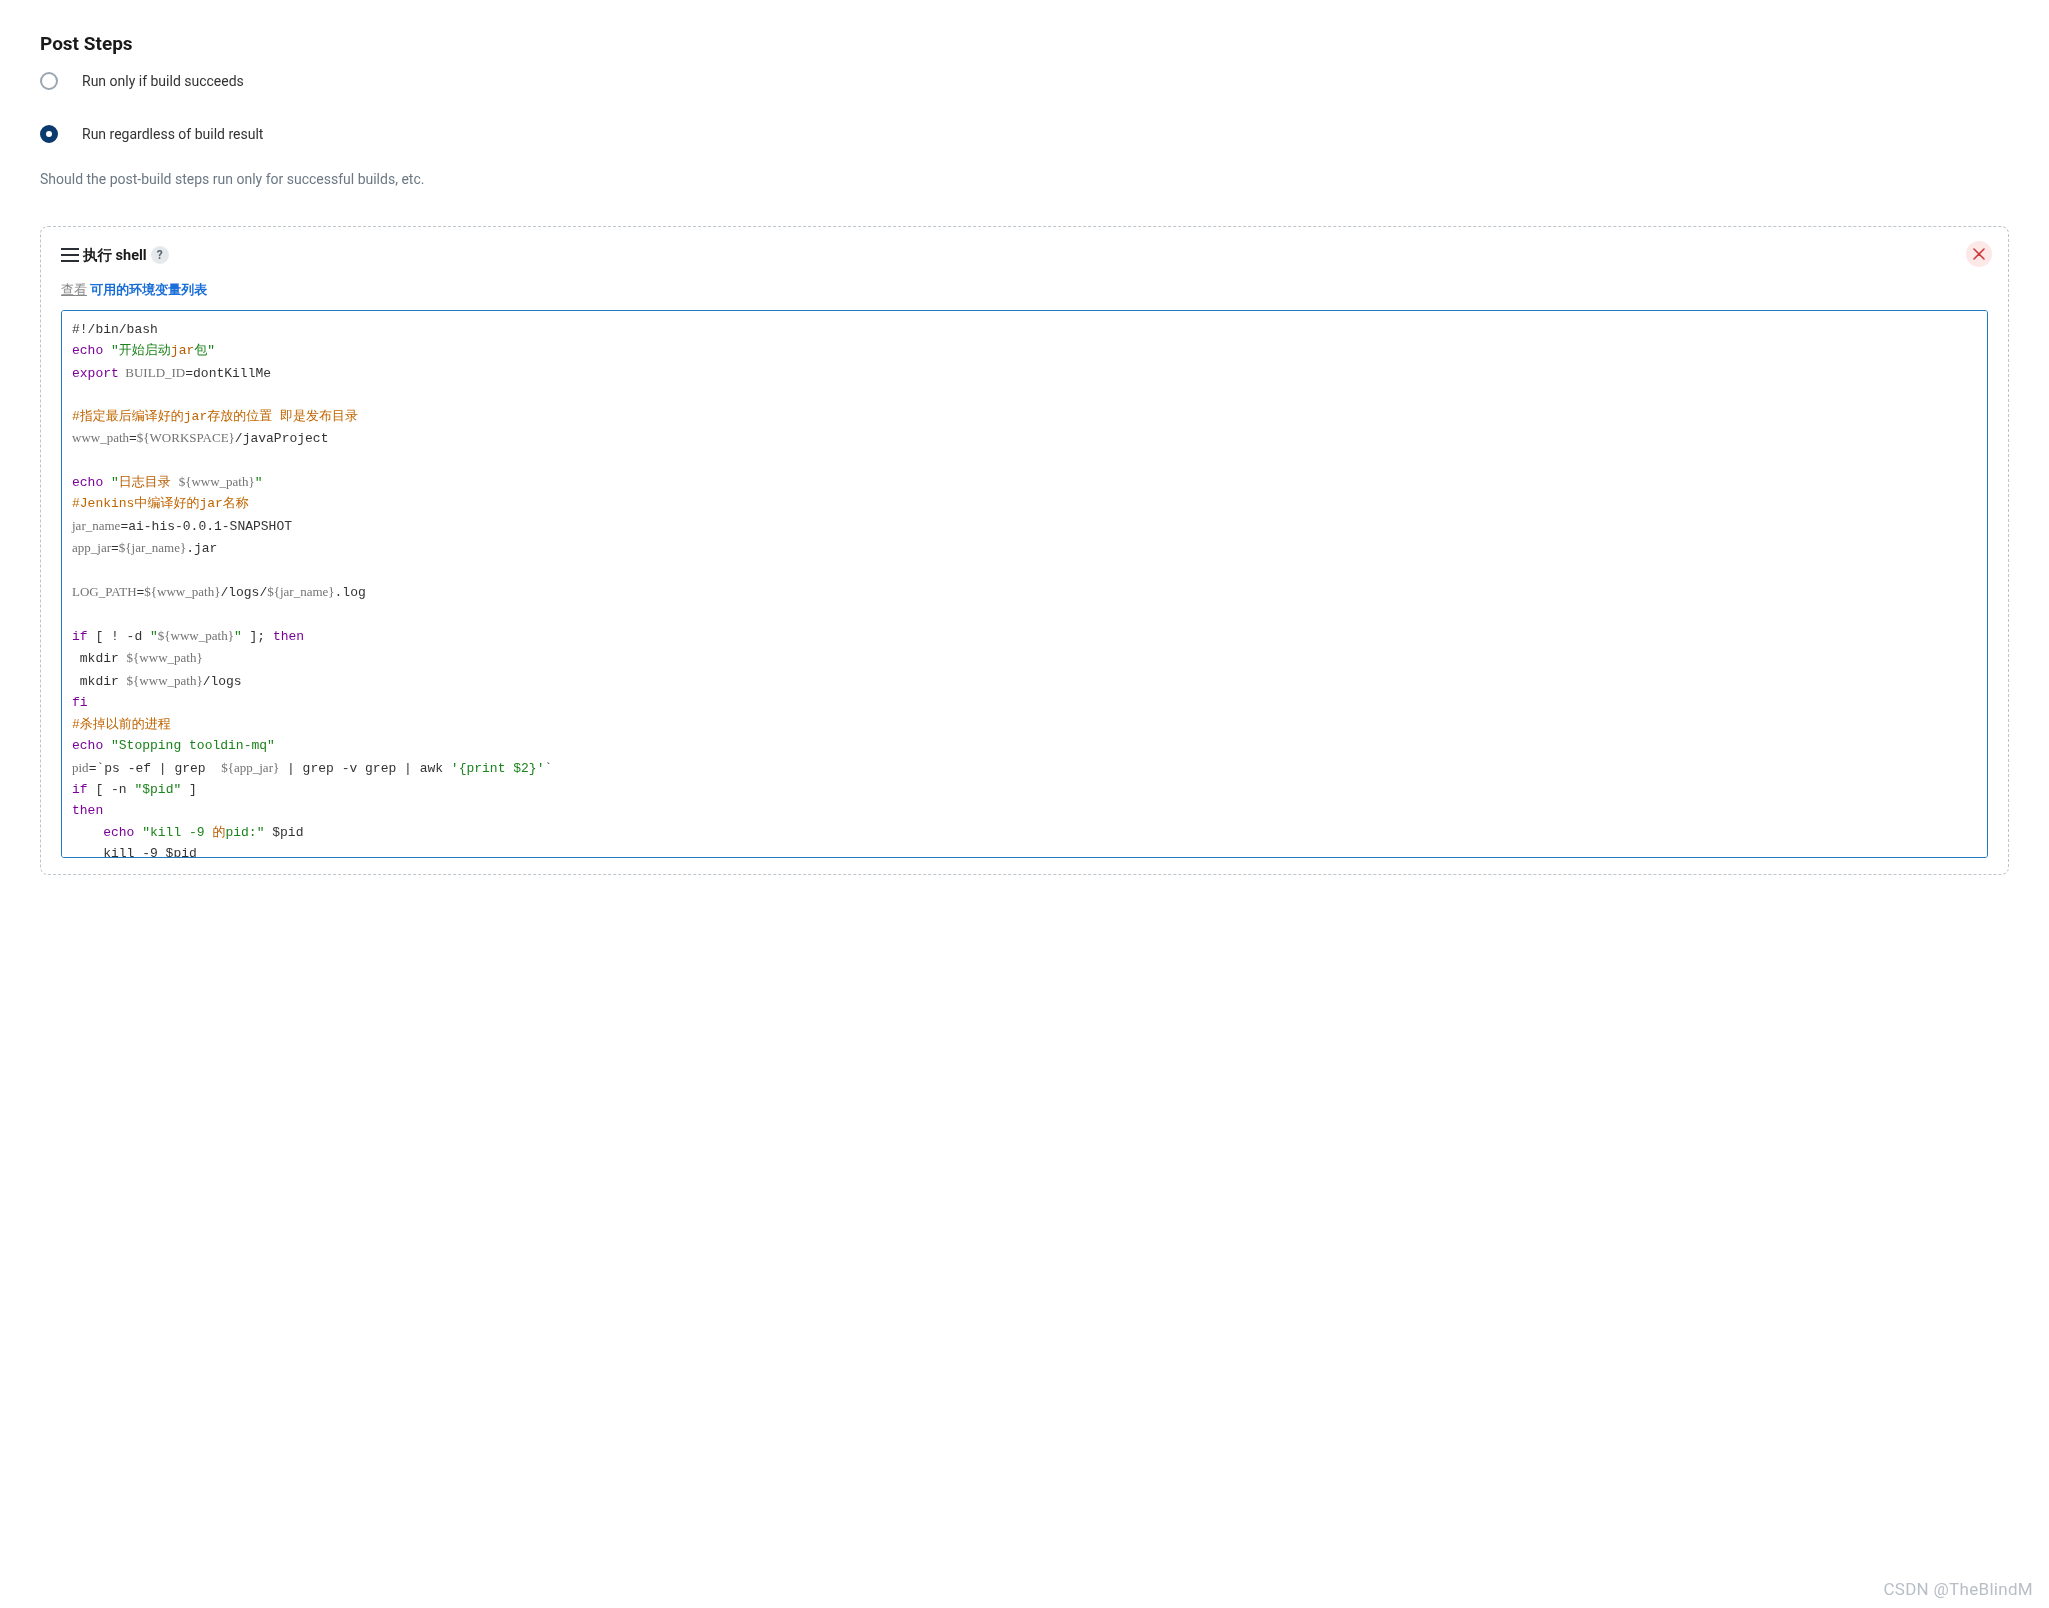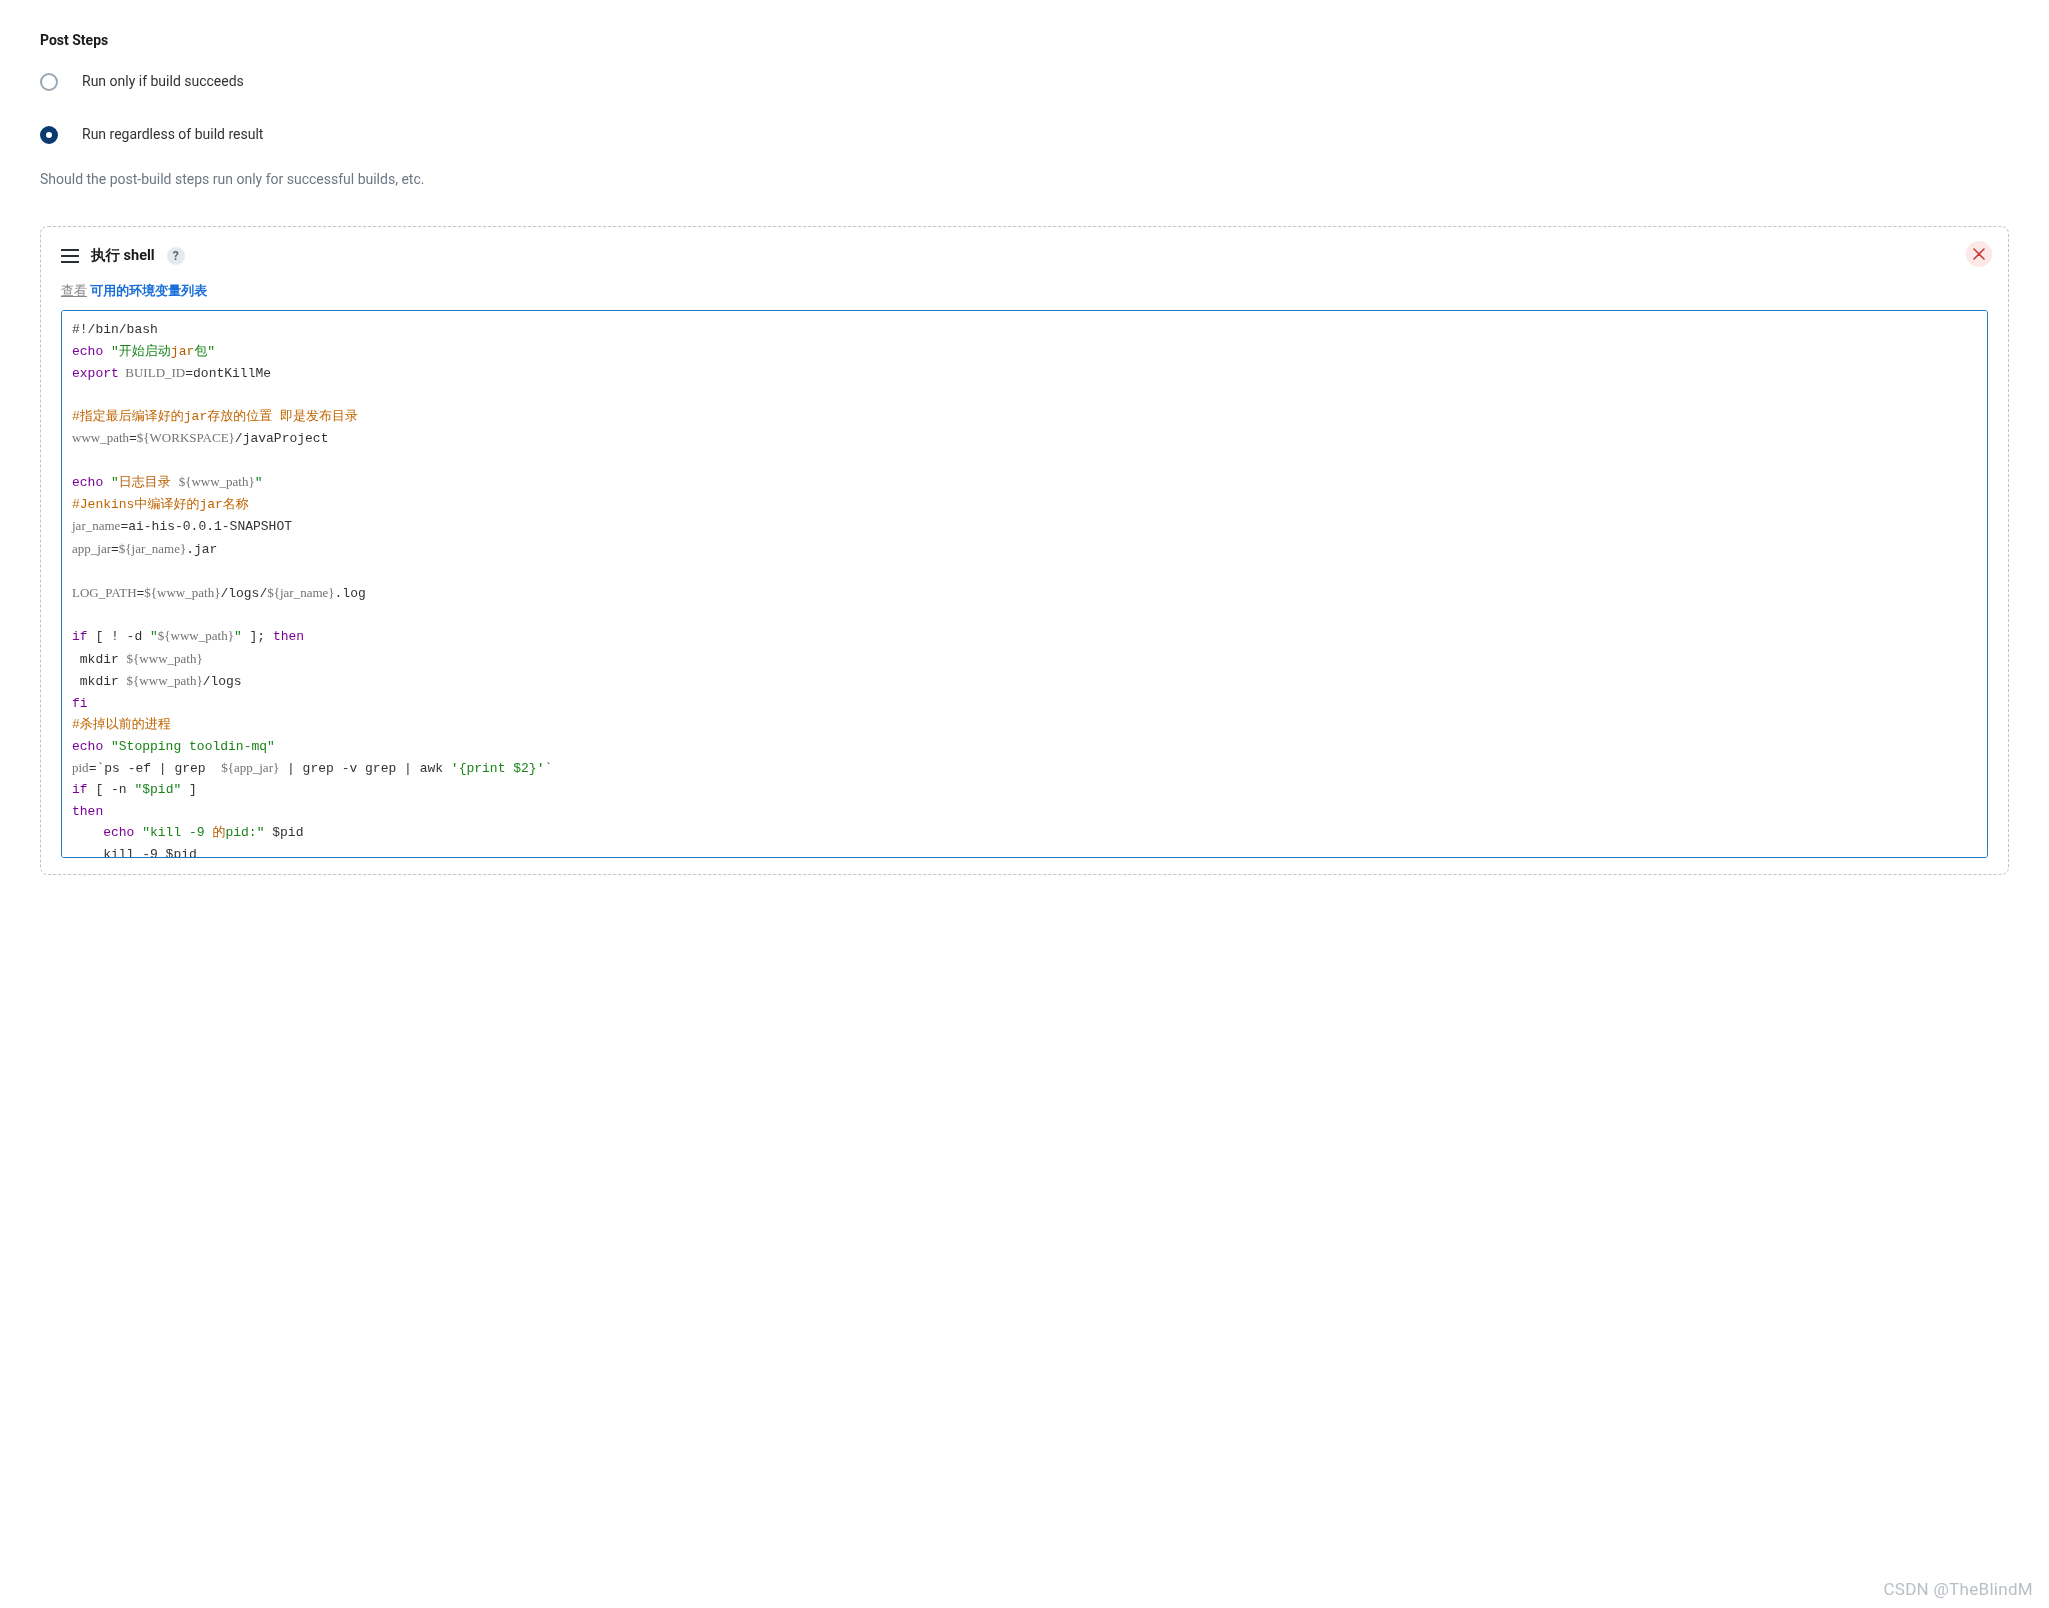--- a/index.html
+++ b/index.html
@@ -7,24 +7,24 @@
     font-family: -apple-system, BlinkMacSystemFont, "Segoe UI", Roboto, "Helvetica Neue", Arial, sans-serif;
     background: #ffffff;
     color: #333;
     padding: 30px 40px 10px 40px;
     font-size: 14px;
     line-height: 1.5;
     position: relative;
     min-height: 100vh;
   }
   h2.section-title {
-    font-size: 14px;
+    font-size: 19px;
     font-weight: 700;
     color: #1a1a1a;
-    margin-bottom: 20px;
+    margin-bottom: 12px;
   }
   .radio-group { margin-bottom: 18px; }
   .radio-row {
     display: flex;
     align-items: center;
     gap: 24px;
     margin-bottom: 32px;
   }
   .radio {
     width: 18px;
@@ -61,21 +61,21 @@
   .step-block {
     border: 1.5px dashed #bcc4cc;
     border-radius: 8px;
     padding: 18px 20px 16px 20px;
     background: #fff;
     position: relative;
   }
   .step-header {
     display: flex;
     align-items: center;
-    gap: 12px;
+    gap: 4px;
     margin-bottom: 14px;
   }
   .step-title {
     font-weight: 700;
     font-size: 14.5px;
     color: #1a1a1a;
   }
   .help-badge {
     width: 18px;
     height: 18px;

